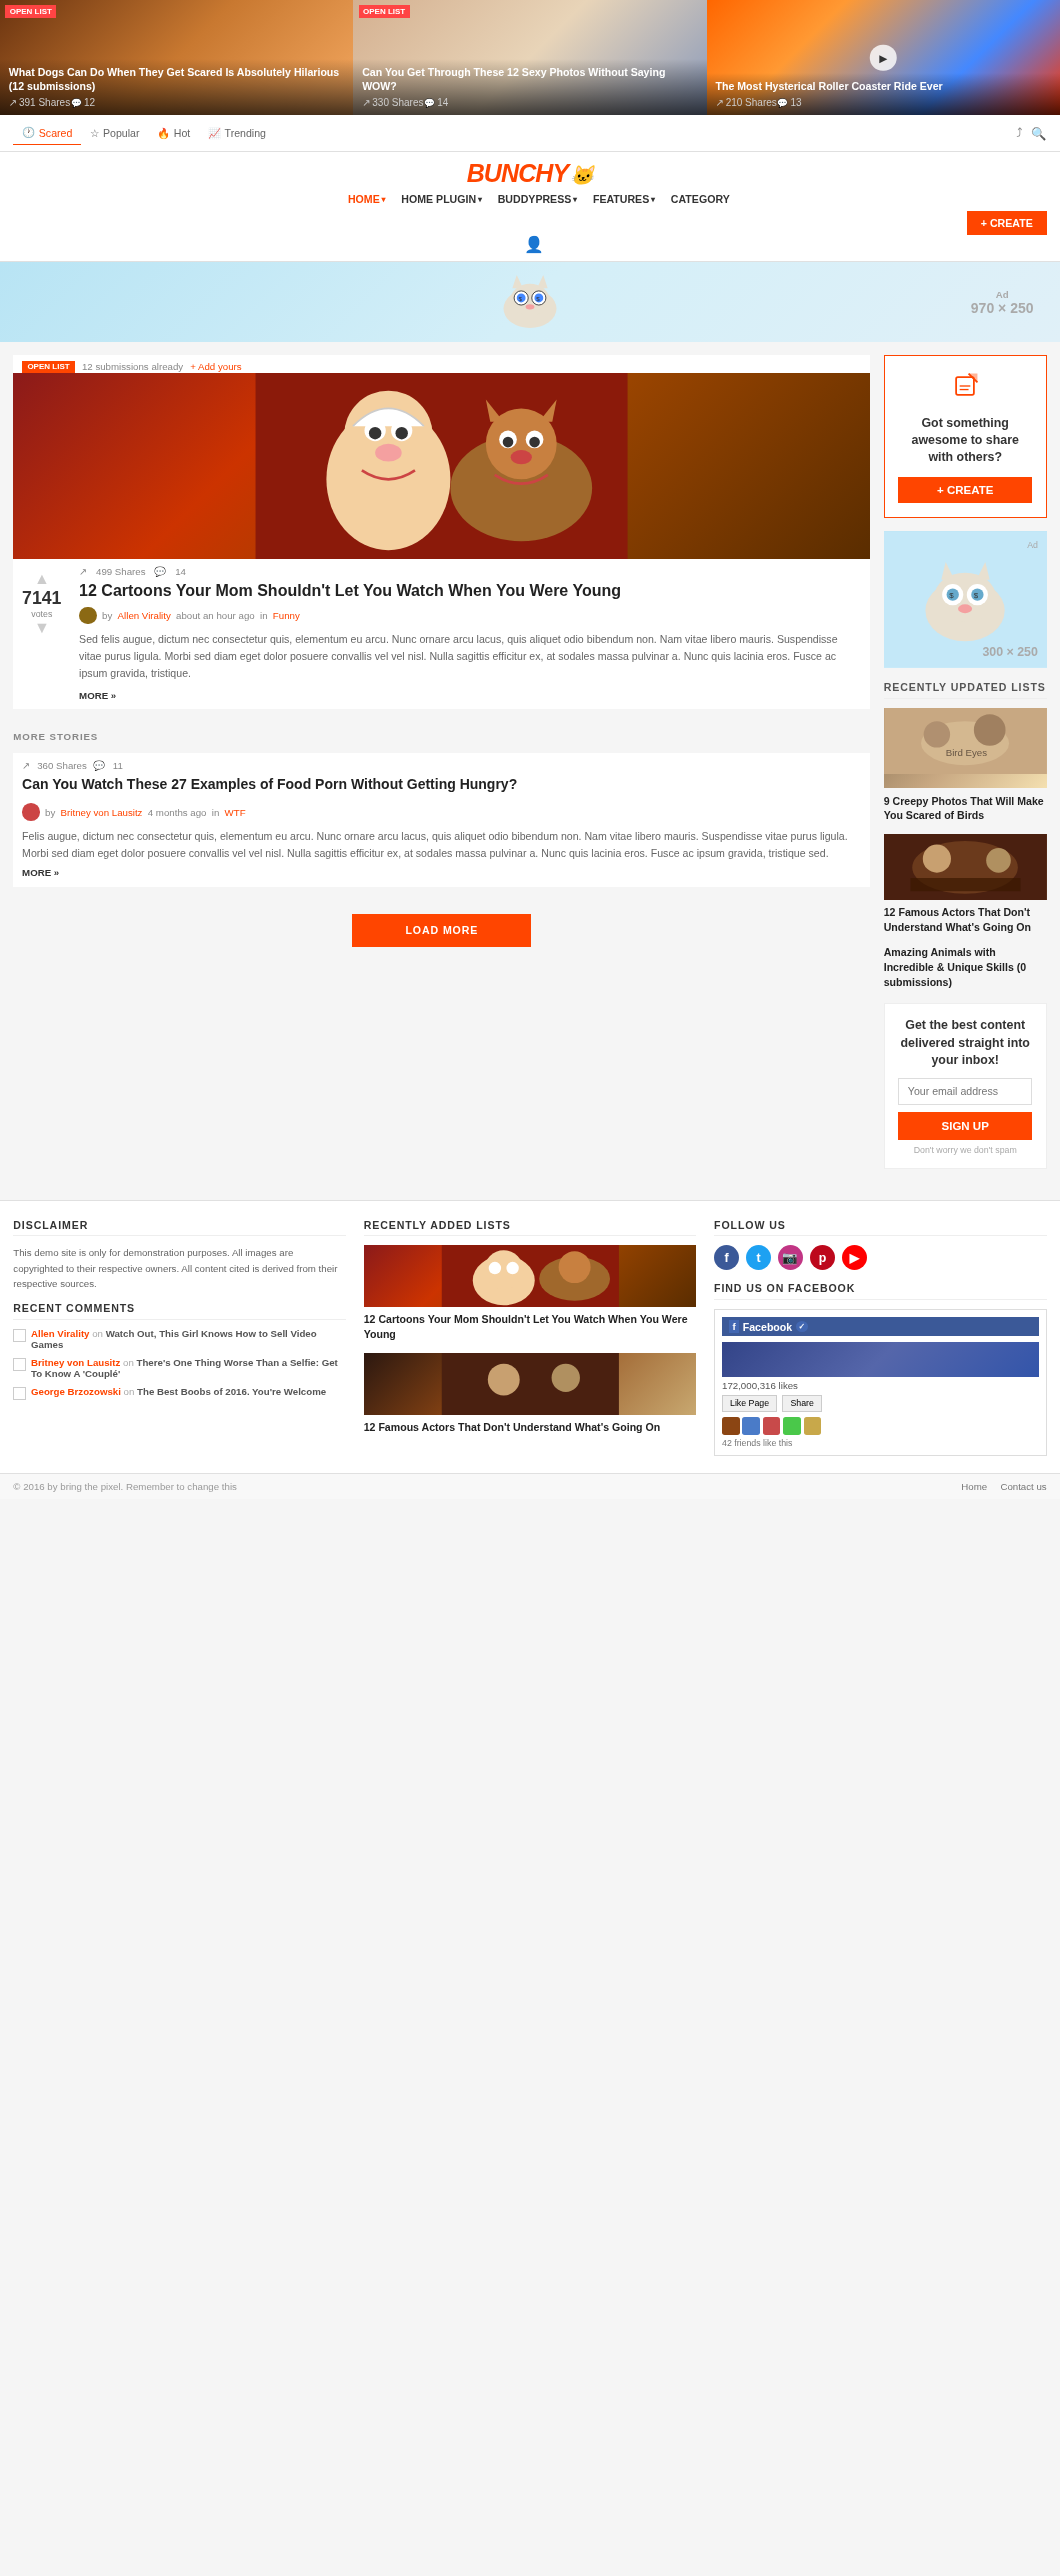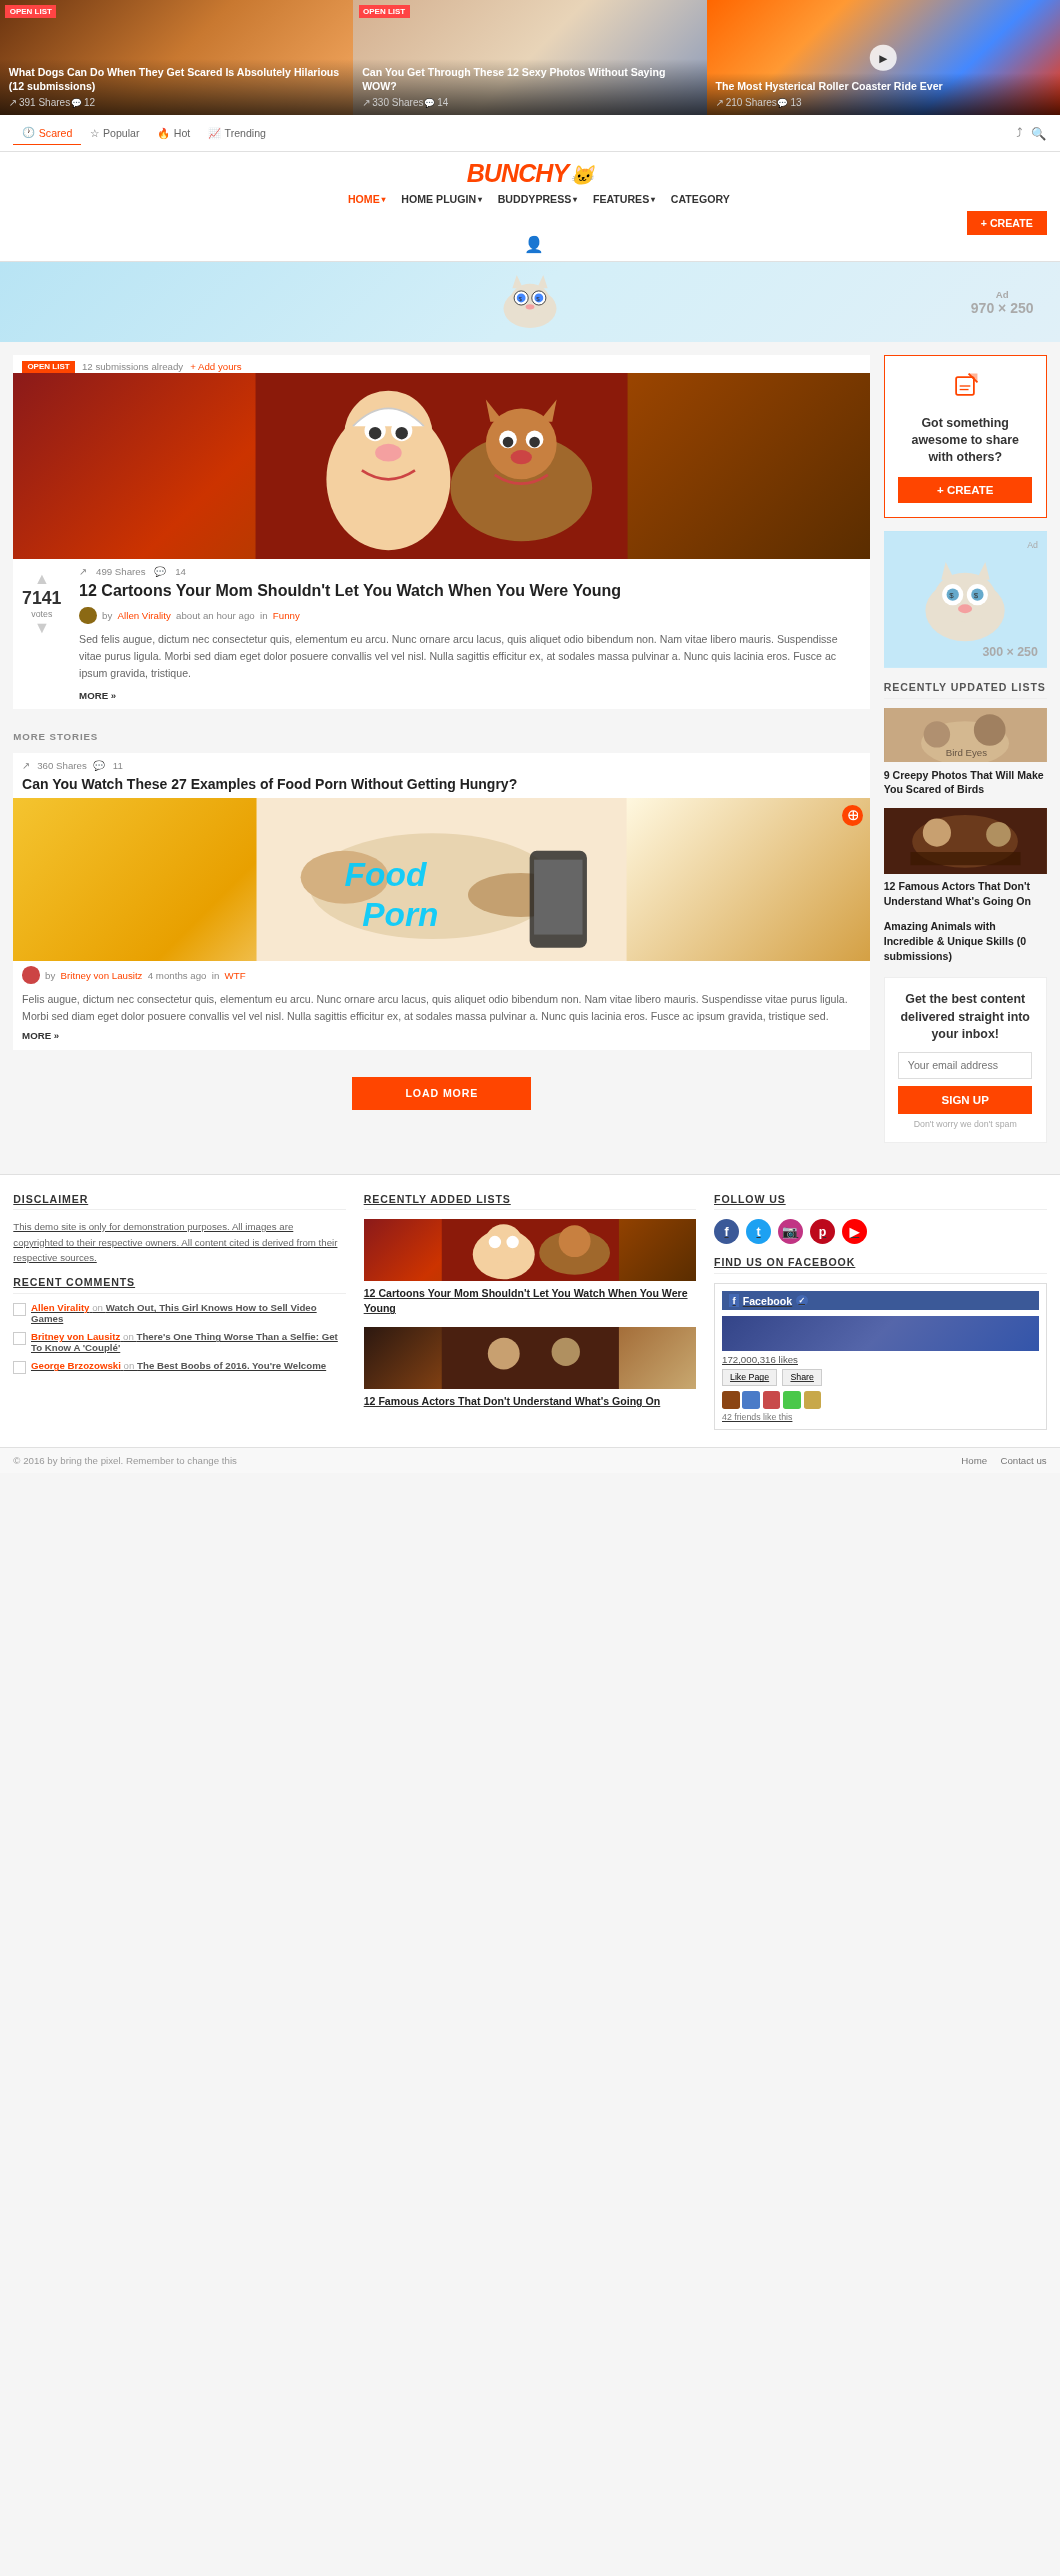--- a/index.html
+++ b/index.html
@@ -77,21 +77,21 @@
     .sidebar-list-img-placeholder { width: 100%; height: 66px; overflow: hidden; margin-bottom: 5.3px; }
     .sidebar-list-title { font-size: 10.6px; font-weight: bold; color: #222; line-height: 1.4; }
     .sidebar-email-box { background: white; padding: 13.3px; text-align: center; margin-top: 13.3px; border: 0.9px solid #eee; }
     .sidebar-email-title { font-size: 12.4px; font-weight: bold; color: #333; line-height: 1.4; margin-bottom: 8.8px; }
     .sidebar-email-input { width: 100%; border: 0.9px solid #ddd; padding: 6.2px 8.8px; font-size: 10.6px; margin-bottom: 7px; }
     .sidebar-signup-btn { background: #ff4500; color: white; border: none; width: 100%; padding: 8px; font-weight: bold; font-size: 11.5px; cursor: pointer; }
     .sidebar-email-note { font-size: 8.8px; color: #aaa; margin-top: 5.3px; }
 
     
     .footer-main { background: white; margin-top: 17.7px; padding: 17.7px 13.3px; border-top: 0.9px solid #e0e0e0; }
-    .footer-cols { display: flex; gap: 17.7px; text-decoration: underline; }
+    .footer-cols { display: flex; gap: 17.7px; }
     .footer-col { flex: 1; }
     .footer-col-title { font-size: 10.6px; font-weight: bold; text-transform: uppercase; letter-spacing: 0.9px; color: #333; margin-bottom: 8.8px; border-bottom: 1.8px solid #eee; padding-bottom: 4.4px; }
     .footer-disclaimer { font-size: 9.7px; color: #666; line-height: 1.6; margin-bottom: 10.6px; }
     .footer-comment { display: flex; align-items: flex-start; gap: 5.3px; margin-bottom: 7px; font-size: 9.7px; color: #555; }
     .footer-comment-checkbox { width: 12.4px; height: 12.4px; border: 0.9px solid #ccc; flex-shrink: 0; margin-top: 0.9px; }
     .footer-comment-by { color: #ff4500; font-weight: bold; }
     .footer-comment-on { color: #aaa; }
     .footer-comment-link { color: #555; font-weight: bold; }
     .footer-recently-added-img-placeholder { width: 100%; height: 62px; overflow: hidden; margin-bottom: 5.3px; }
     .footer-recently-title { font-size: 10.6px; font-weight: bold; color: #222; line-height: 1.4; margin-bottom: 10.6px; }
@@ -305,44 +305,20 @@
     <div class="more-stories-header">MORE STORIES</div>
 
     <div class="story-card">
       <div class="story-shares">
         <span>↗</span>
         <span>360 Shares</span>
         <span>💬</span>
         <span>11</span>
       </div>
       <h2 class="story-title" style="cursor:pointer;">Can You Watch These 27 Examples of Food Porn Without Getting Hungry?</h2>
-      <div class="story-img-wrap">
-
-        <div class="img-food-porn" style="height:163px;cursor:pointer;position:relative;overflow:hidden;">
-          <svg width="100%" height="163" viewBox="0 0 420 185" style="font-size:14px">
-            <rect width="420" height="185" fill="#f8e8d0"></rect>
-            <ellipse cx="200" cy="100" rx="140" ry="60" fill="#e8d4b0"></ellipse>
-            <ellipse cx="100" cy="90" rx="50" ry="30" fill="#d4b080"></ellipse>
-            <ellipse cx="300" cy="110" rx="60" ry="25" fill="#c4a070"></ellipse>
-
-            <text x="100" y="100" font-size="38" font-weight="bold" fill="#00ccff" font-style="italic" opacity="0.9">Food</text>
-            <text x="120" y="145" font-size="38" font-weight="bold" fill="#00ccff" font-style="italic" opacity="0.9">Porn</text>
-
-            <rect x="310" y="60" width="65" height="110" rx="8" fill="#222" opacity="0.8"></rect>
-            <rect x="315" y="70" width="55" height="85" fill="#666"></rect>
-          </svg>
-        </div>
-        <div class="story-pin-icon">
-          <svg width="10.6" height="10.6" viewBox="0 0 12 12">
-              <circle cx="6" cy="6" r="5" fill="none" stroke="white" stroke-width="1.5"></circle>
-              <line x1="6" y1="1" x2="6" y2="11" stroke="white" stroke-width="1.5"></line>
-              <line x1="1" y1="6" x2="11" y2="6" stroke="white" stroke-width="1.5"></line>
-            </svg>
-        </div>
-      </div>
       <div class="story-meta">
         <div class="article-meta-avatar" style="background:#c44;"></div>
         <span>by</span>
         <span style="color:#ff4500;cursor:pointer;">Britney von Lausitz</span>
         <span>4 months ago</span>
         <span>in</span>
         <span style="color:#ff4500;cursor:pointer;">WTF</span>
       </div>
       <p class="story-excerpt">Felis augue, dictum nec consectetur quis, elementum eu arcu. Nunc ornare arcu lacus, quis aliquet odio bibendum non. Nam vitae libero mauris. Suspendisse vitae purus ligula. Morbi sed diam eget dolor posuere convallis vel vel nisl. Nulla sagittis efficitur ex, at sodales massa pulvinar a. Nunc quis lacinia eros. Fusce ac ipsum gravida, tristique sed.</p>
       <a class="story-more">MORE »</a>
@@ -388,21 +364,21 @@
         </svg>
       </div>
       <div style="position:absolute;top:8.8px;right:8.8px;color:#aaa;font-size:8.8px;">Ad</div>
       <div style="position:absolute;bottom:8.8px;right:8.8px;color:#aaa;font-size:12.4px;font-weight:bold;">300 × 250</div>
     </div>
 
     <div style="margin-top:13.3px;">
       <div class="sidebar-section-title">RECENTLY UPDATED LISTS</div>
 
       <div class="sidebar-list-item" style="cursor:pointer;">
-        <div class="sidebar-list-img-placeholder img-birds" style="height:54px;overflow:hidden;">
+        <div class="sidebar-list-img-placeholder img-birds" style="height:80px;overflow:hidden;">
           <svg width="163" height="66" viewBox="0 0 185 75" style="font-size:14px">
             <rect width="185" height="75" fill="#c8a882"></rect>
             <ellipse cx="92" cy="40" rx="50" ry="25" fill="#d4b890"></ellipse>
             <circle cx="60" cy="30" r="15" fill="#b09070"></circle>
             <circle cx="120" cy="25" r="18" fill="#a08060"></circle>
             <text x="70" y="55" font-size="11" fill="#665544">Bird Eyes</text>
           </svg>
         </div>
         <div class="sidebar-list-title">9 Creepy Photos That Will Make You Scared of Birds</div>
       </div>

